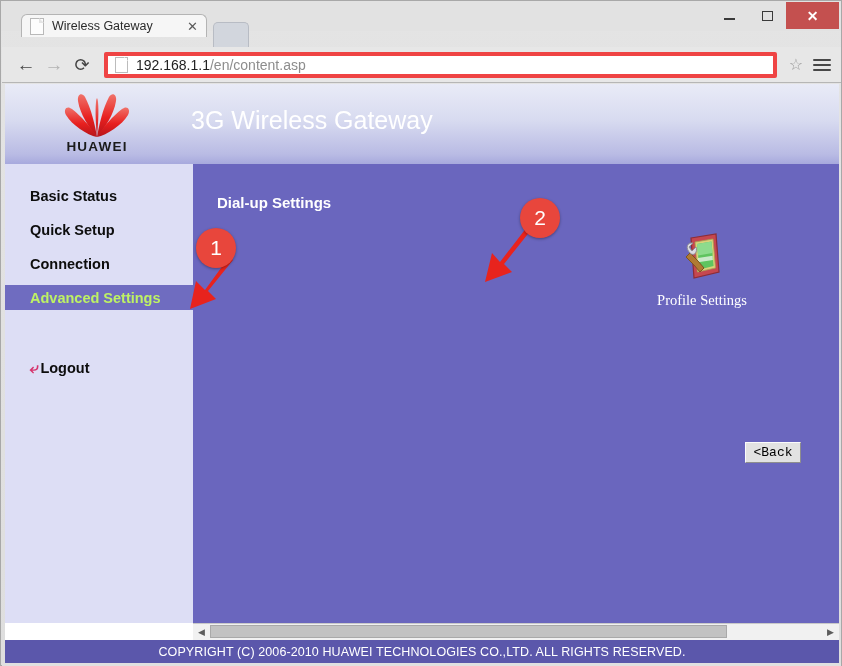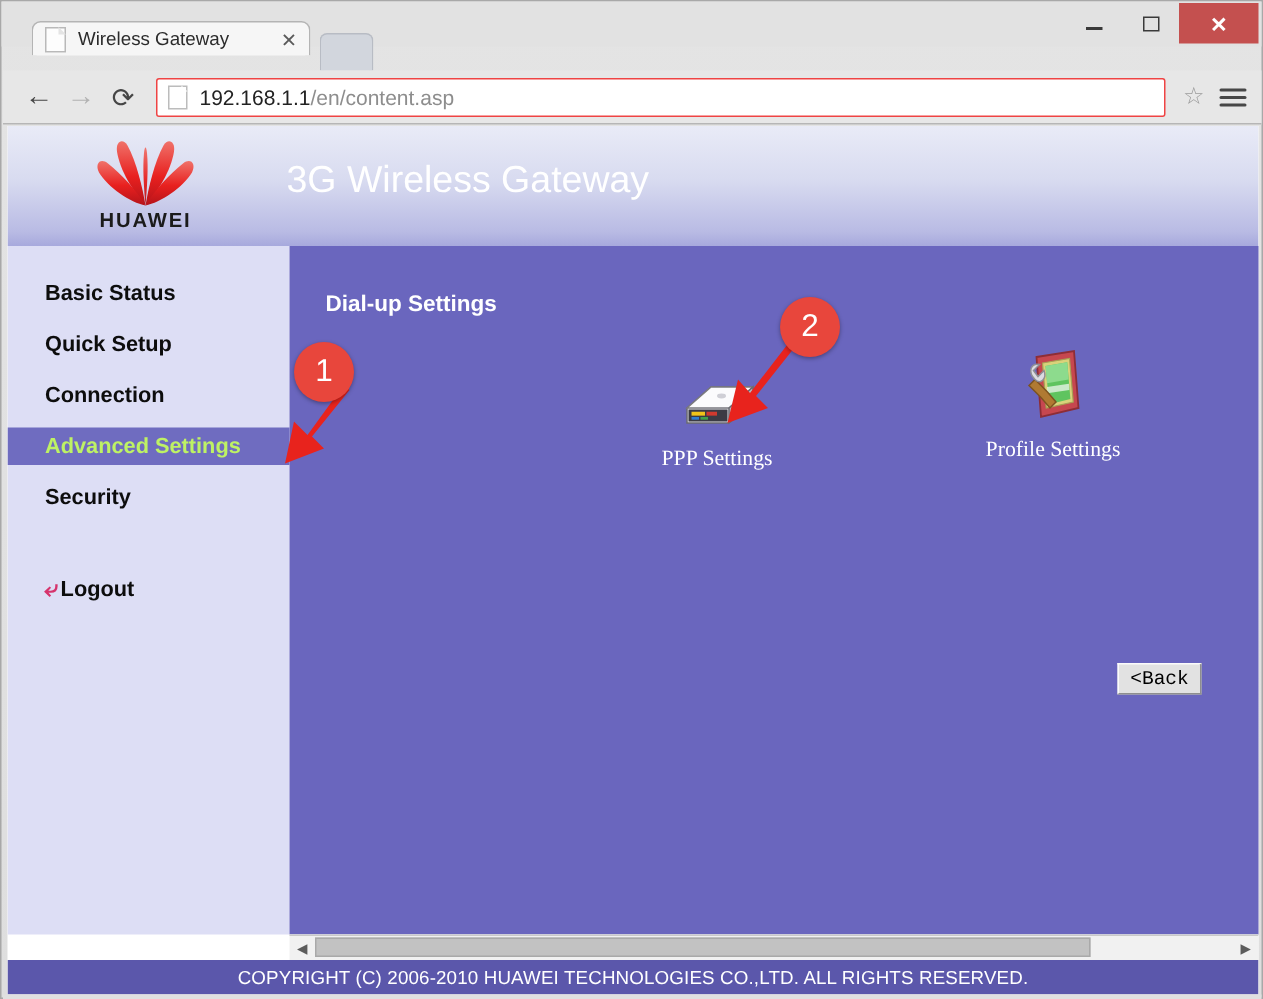--- a/index.html
+++ b/index.html
@@ -150,21 +150,21 @@
     line-height: 1;
   }
   .nav-btn.disabled { color: #b2b2b2; }
   .nav-btn.reload { font-size: 18px; }
 
   .omnibox {
     flex: 1;
     height: 26px;
     margin: 0 6px 0 8px;
     background: #ffffff;
-    border: 1px solid #ef4444;
+    border: 4px solid #ef4444;
     border-radius: 2px;
     display: flex;
     align-items: center;
     padding: 0 7px;
     box-sizing: border-box;
   }
   .omni-icon {
     width: 11px; height: 14px;
     background: #ffffff;
     border: 1px solid #bcbcbc;
@@ -488,49 +488,30 @@
       <div class="sidebar">
         <div class="side-gap-top"></div>
         <div class="side-item">Basic Status</div>
         <div class="side-gap"></div>
         <div class="side-item">Quick Setup</div>
         <div class="side-gap"></div>
         <div class="side-item">Connection</div>
         <div class="side-gap"></div>
         <div class="side-item active">Advanced Settings</div>
         <div class="side-gap"></div>
-        <div class="side-item">Security</div>
         <div class="side-gap-big"></div>
         <div class="side-item">
           <span class="logout-icon">⤶</span>
           <span>Logout</span>
         </div>
       </div>
 
       <div class="content">
         <div class="content-title">Dial-up Settings</div>
 
-        <div class="icon-tile tile-ppp">
-          <div class="tile-glyph">
-            <svg width="56" height="42" viewBox="0 0 56 42">
-              <g>
-                <path d="M8 24 L24 10 L52 10 L52 21 L36 34 L8 34 Z" fill="#e9e9ec" stroke="#6b6b72" stroke-width="1"></path>
-                <path d="M8 24 L24 10 L52 10 L36 24 Z" fill="#fbfbfd" stroke="#7a7a80" stroke-width="1"></path>
-                <path d="M36 24 L52 10 L52 21 L36 34 Z" fill="#b9b9c1" stroke="#6b6b72" stroke-width="1"></path>
-                <rect x="9" y="25" width="26" height="8" fill="#3b3b44"></rect>
-                <rect x="11" y="26.5" width="9" height="2.6" fill="#f0c419"></rect>
-                <rect x="21" y="26.5" width="7" height="2.6" fill="#d03a2f"></rect>
-                <rect x="11" y="30" width="5" height="1.8" fill="#2f7dd1"></rect>
-                <rect x="17" y="30" width="5" height="1.8" fill="#3fa24a"></rect>
-                <ellipse cx="31" cy="16" rx="3" ry="1.6" fill="#cfcfd6"></ellipse>
-              </g>
-            </svg>
-          </div>
-          <div class="tile-label">PPP Settings</div>
-        </div>
 
         <div class="icon-tile tile-profile">
           <div class="tile-glyph">
             <svg width="48" height="52" viewBox="0 0 48 52">
               <g>
                 <path d="M13 6 L38 2 L41 40 L16 46 Z" fill="#c6474f" stroke="#8d2d36" stroke-width="1.2"></path>
                 <path d="M17 10 L35 7 L37.5 36 L19.5 40 Z" fill="#d9d27a" stroke="#a8a154" stroke-width="0.8"></path>
                 <path d="M19 12 L33.5 9.5 L35.6 34 L21.5 37.5 Z" fill="#5fc45f"></path>
                 <path d="M19 12 L33.5 9.5 L34.4 21 L20 23.5 Z" fill="#8ddb8d"></path>
                 <path d="M20 26 L34.6 23.8 L34.9 28 L20.2 30.2 Z" fill="#eef6ee" opacity="0.75"></path>

